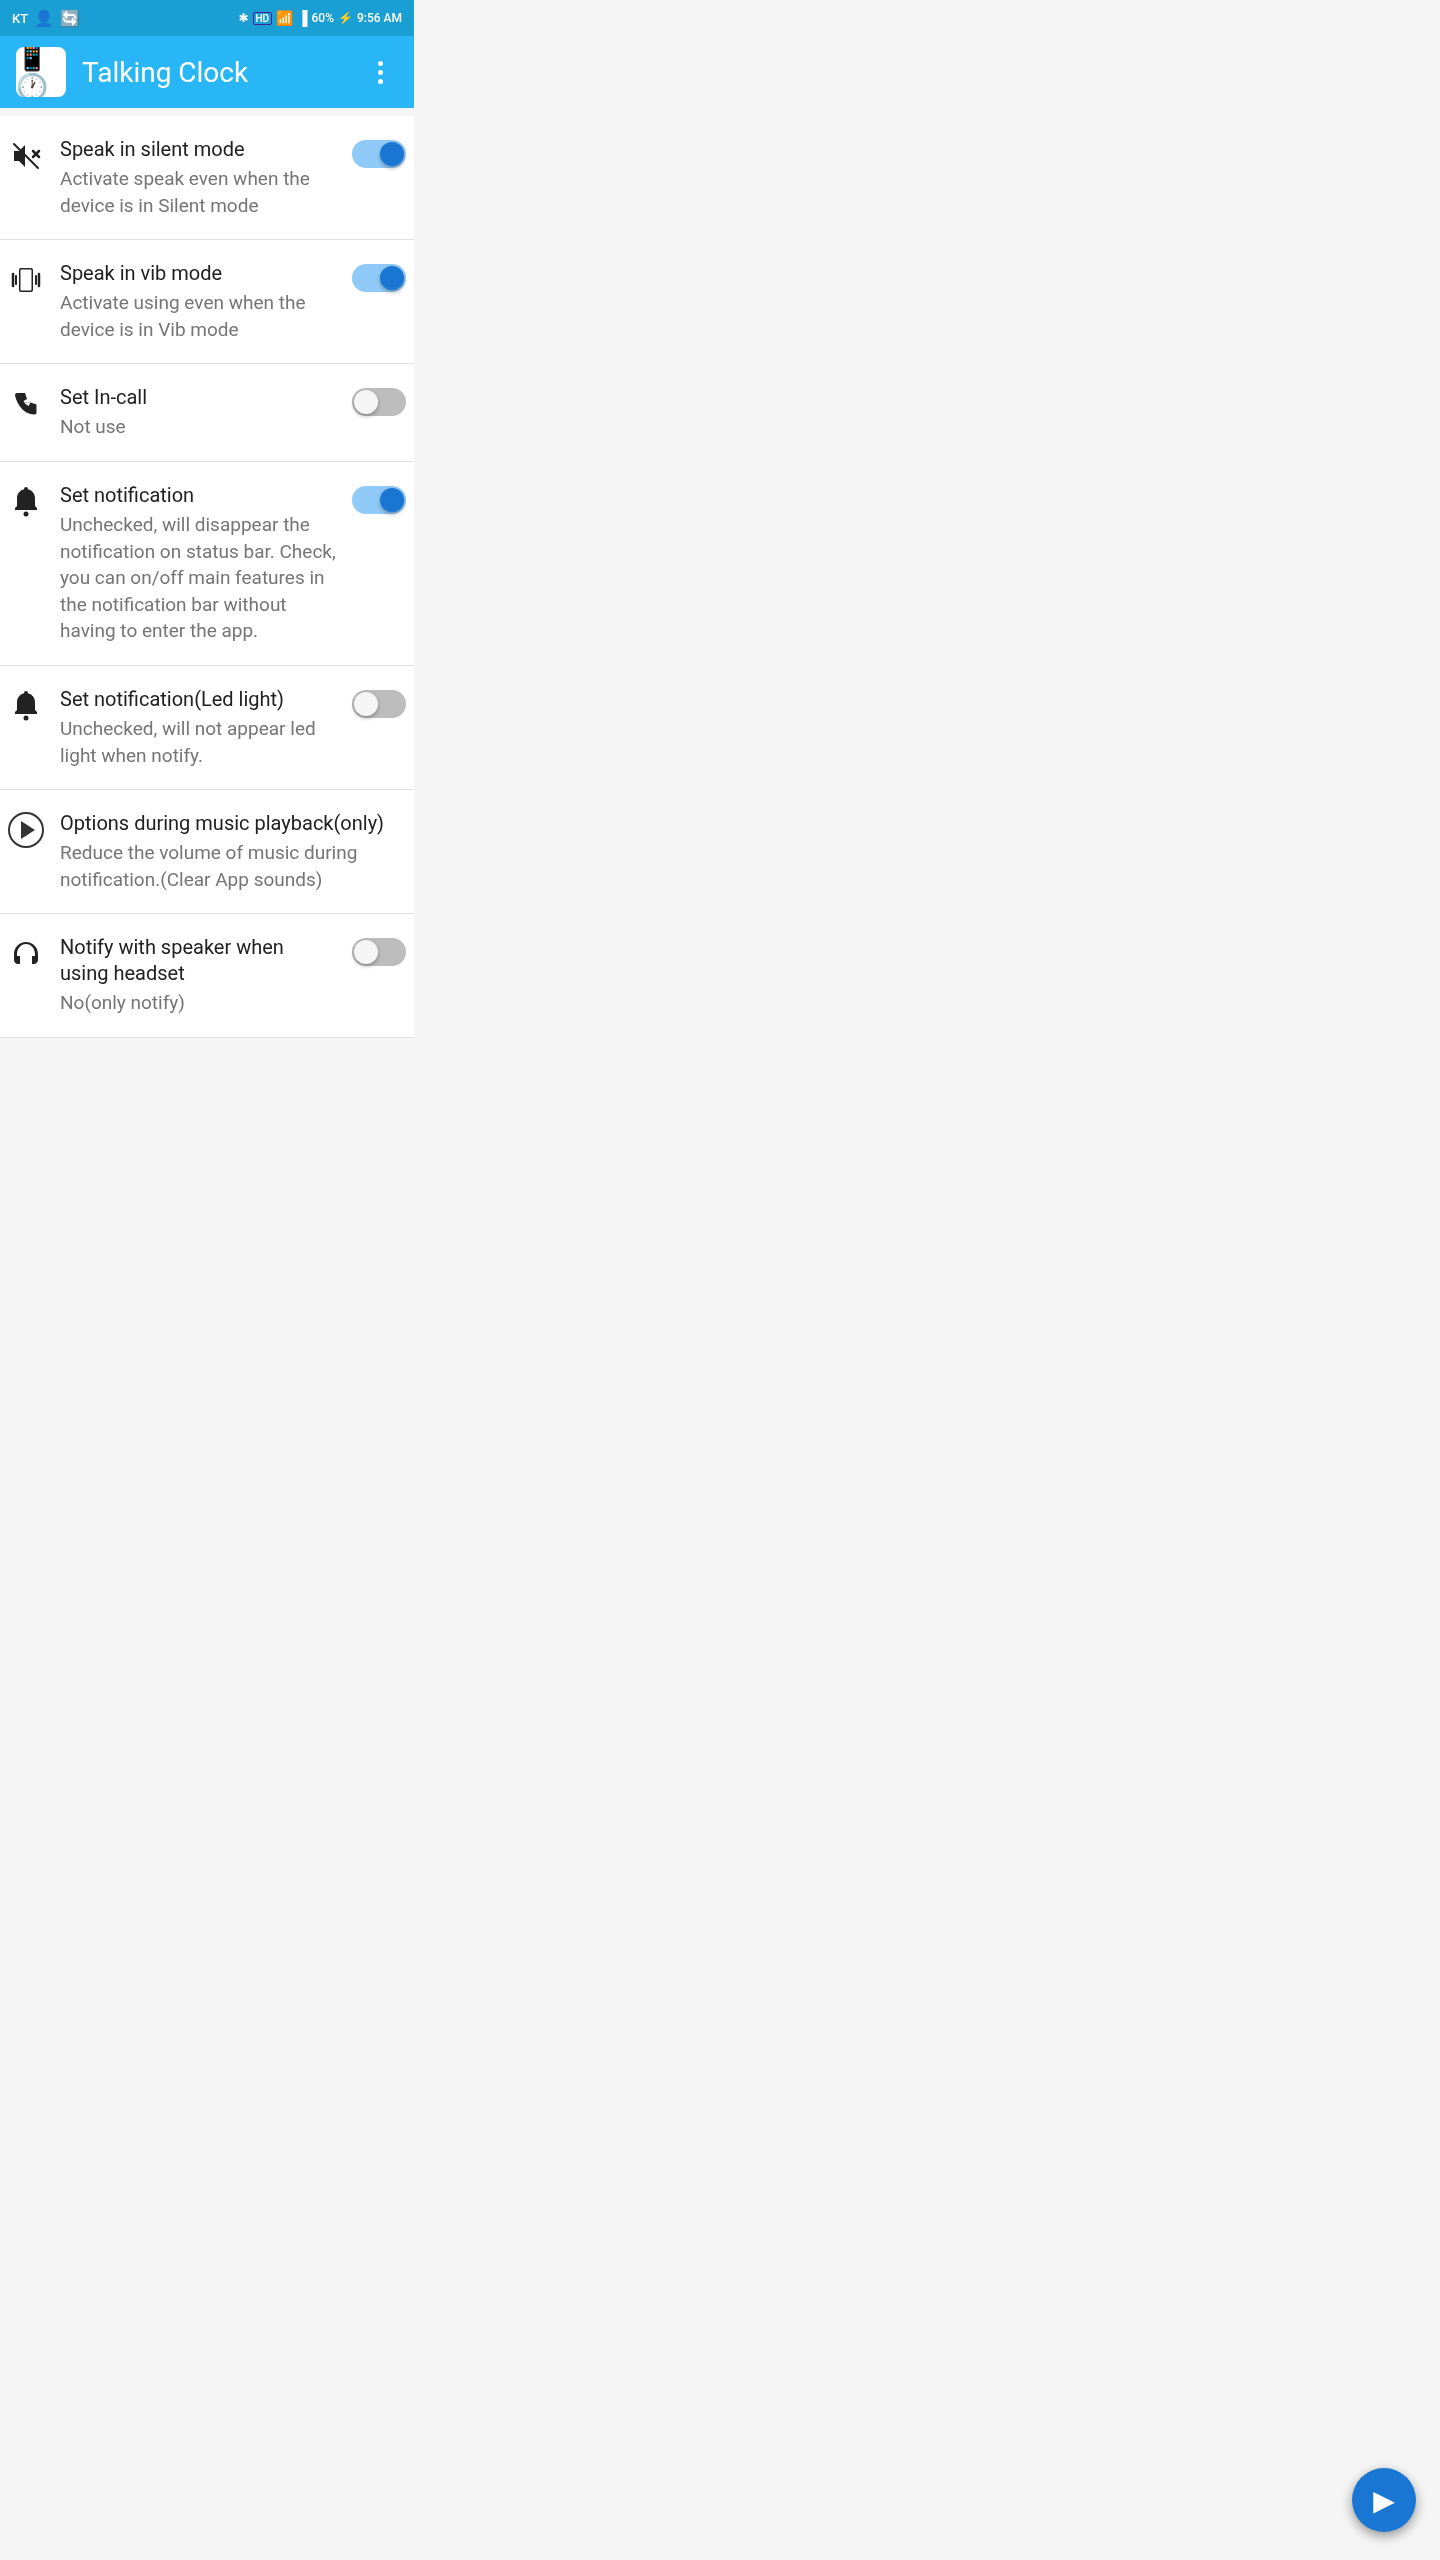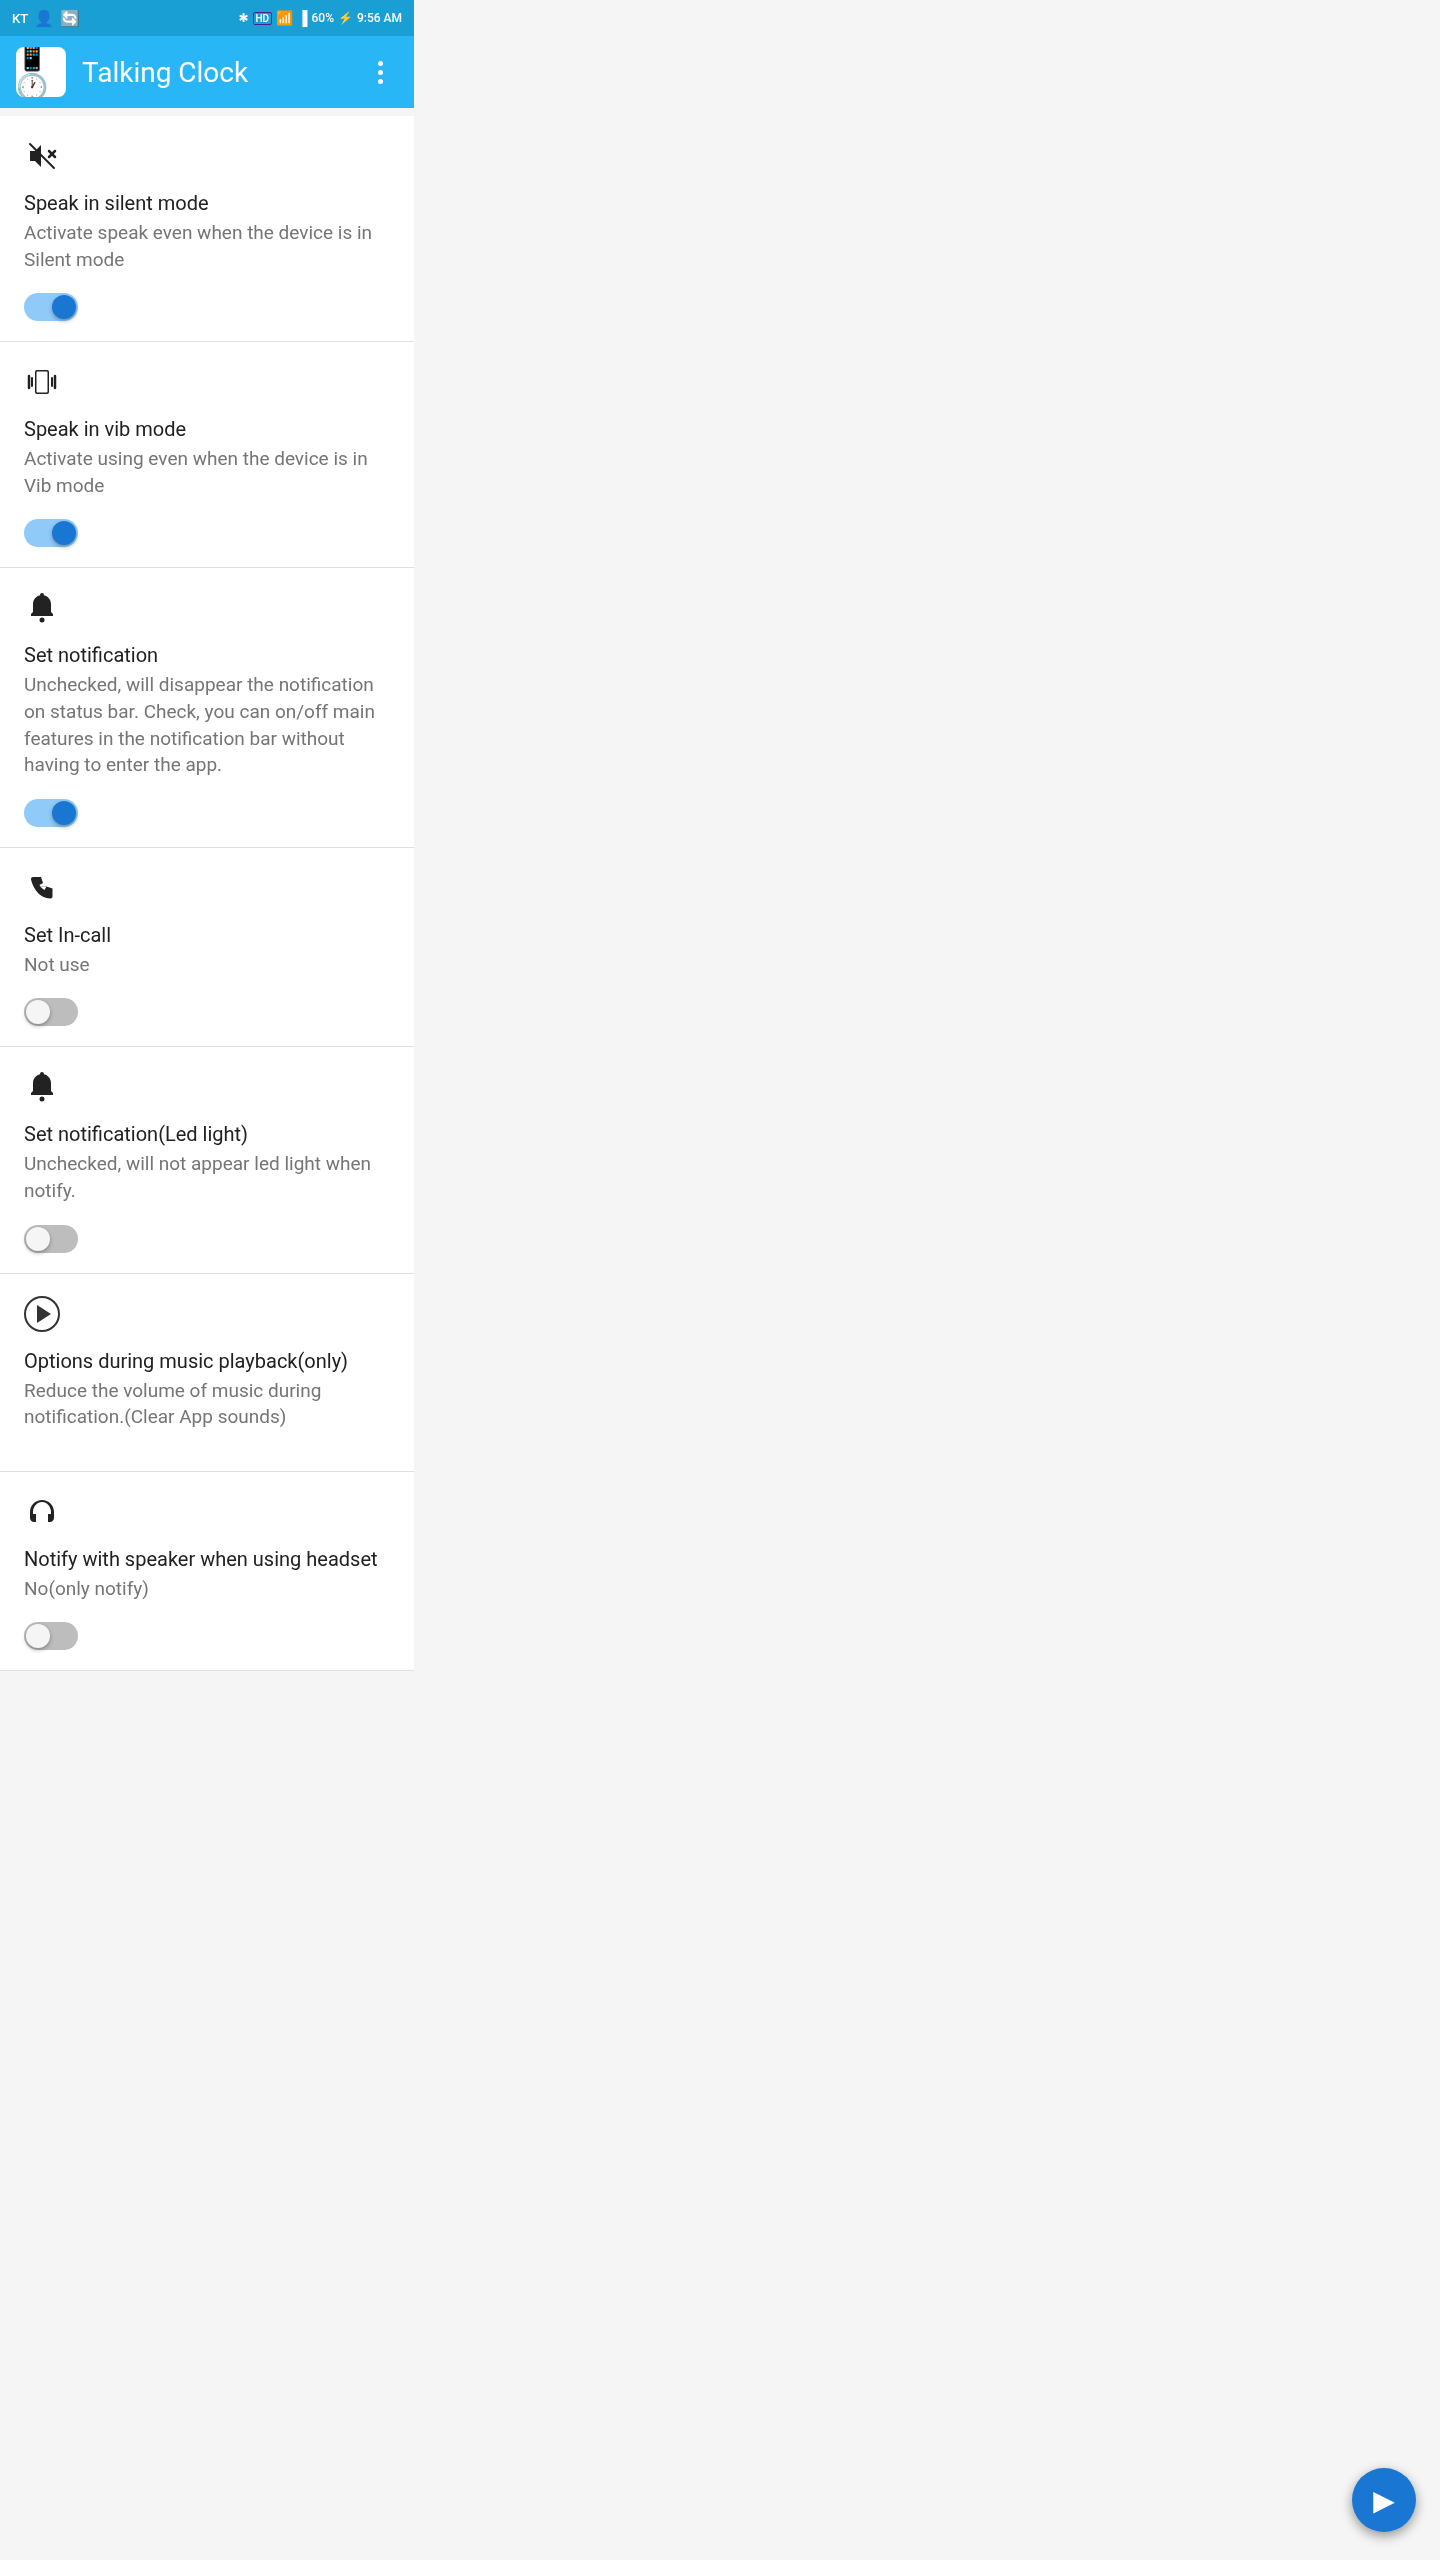--- a/index.html
+++ b/index.html
@@ -95,25 +95,24 @@
 
     
     .settings-list {
       background: white;
       margin-top: 8px;
     }
 
     .setting-item {
       display: flex;
       align-items: flex-start;
-      padding: 20px 24px;
+      padding: 20px 8px;
       border-bottom: 1px solid #e0e0e0;
       gap: 16px;
       min-height: 80px;
-      flex-direction: column;
     }
 
     .setting-icon {
       width: 36px;
       height: 36px;
       display: flex;
       align-items: center;
       justify-content: center;
       flex-shrink: 0;
       margin-top: 2px;
@@ -306,59 +305,59 @@
     <div class="setting-control">
       <div class="toggle">
         <div class="toggle-track on"></div>
         <div class="toggle-thumb on"></div>
       </div>
     </div>
   </div>
 
   <div class="setting-item">
     <div class="setting-icon">
+      <svg width="30" height="30" viewBox="0 0 30 30" fill="none">
+        <path d="M6 4h8l2 6-3.5 2c1 2 3 4 5 5l2-3.5 6 2v8c0 1.1-.9 2-2 2C10 25.5 4.5 10 4 6c0-1.1.9-2 2-2z" fill="#222"></path>
+        <text x="14" y="14" font-size="7" fill="#222" font-family="Arial">...</text>
+      </svg>
+    </div>
+    <div class="setting-content">
+      <div class="setting-title">Set In-call</div>
+      <div class="setting-desc">Not use</div>
+    </div>
+    <div class="setting-control">
+      <div class="toggle">
+        <div class="toggle-track off"></div>
+        <div class="toggle-thumb off"></div>
+      </div>
+    </div>
+  </div>
+
+  <div class="setting-item">
+    <div class="setting-icon">
       <svg width="32" height="32" viewBox="0 0 32 32" fill="none">
         <path d="M16 3C11 3 7 7 7 12v8l-2 2v2h22v-2l-2-2v-8c0-5-4-9-9-9z" fill="#222"></path>
         <circle cx="16" cy="28" r="2.5" fill="#222"></circle>
         <rect x="14" y="1" width="4" height="4" rx="2" fill="#222"></rect>
       </svg>
     </div>
     <div class="setting-content">
       <div class="setting-title">Set notification</div>
       <div class="setting-desc">Unchecked, will disappear the notification on status bar. Check, you can on/off main features in the notification bar without having to enter the app.</div>
     </div>
     <div class="setting-control">
       <div class="toggle">
         <div class="toggle-track on"></div>
         <div class="toggle-thumb on"></div>
       </div>
     </div>
   </div>
 
   <div class="setting-item">
     <div class="setting-icon">
-      <svg width="30" height="30" viewBox="0 0 30 30" fill="none">
-        <path d="M6 4h8l2 6-3.5 2c1 2 3 4 5 5l2-3.5 6 2v8c0 1.1-.9 2-2 2C10 25.5 4.5 10 4 6c0-1.1.9-2 2-2z" fill="#222"></path>
-        <text x="14" y="14" font-size="7" fill="#222" font-family="Arial">...</text>
-      </svg>
-    </div>
-    <div class="setting-content">
-      <div class="setting-title">Set In-call</div>
-      <div class="setting-desc">Not use</div>
-    </div>
-    <div class="setting-control">
-      <div class="toggle">
-        <div class="toggle-track off"></div>
-        <div class="toggle-thumb off"></div>
-      </div>
-    </div>
-  </div>
-
-  <div class="setting-item">
-    <div class="setting-icon">
       <svg width="32" height="32" viewBox="0 0 32 32" fill="none">
         <path d="M16 3C11 3 7 7 7 12v8l-2 2v2h22v-2l-2-2v-8c0-5-4-9-9-9z" fill="#222"></path>
         <circle cx="16" cy="28" r="2.5" fill="#222"></circle>
         <rect x="14" y="1" width="4" height="4" rx="2" fill="#222"></rect>
       </svg>
     </div>
     <div class="setting-content">
       <div class="setting-title">Set notification(Led light)</div>
       <div class="setting-desc">Unchecked, will not appear led light when notify.</div>
     </div>

